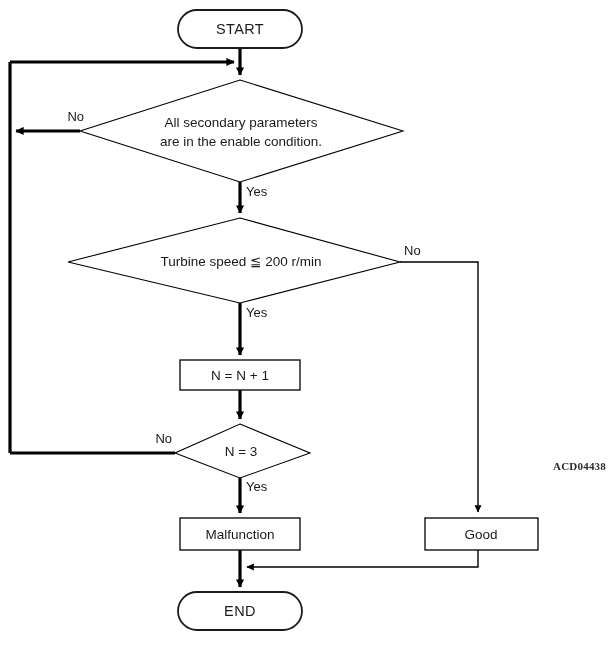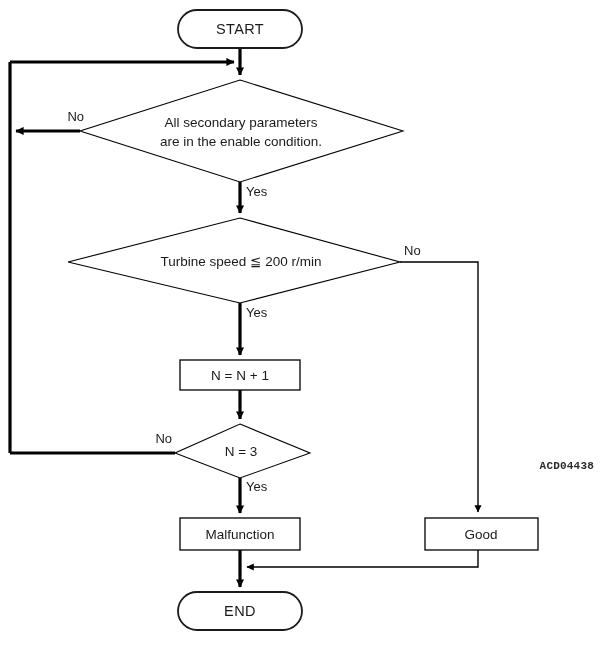--- a/index.html
+++ b/index.html
@@ -67,23 +67,23 @@
   .edge-label {
     font-family: "Liberation Sans", sans-serif;
     font-size: 13px;
     fill: #1a1a1a;
     dominant-baseline: middle;
   }
   .edge-label.anchor-start { text-anchor: start; }
   .edge-label.anchor-end { text-anchor: end; }
   .figure-code {
     position: absolute;
-    right: 22px;
+    right: 10px;
     bottom: 8px;
-    font-family: Liberation Mono, monospace;
+    font-family: Liberation Serif, serif;
     font-size: 11px;
     font-weight: bold;
     color: #2b2b2b;
     letter-spacing: 0.2px;
   }
 </style>
 </head>
 <body>
 
 <div id="diagram-root">

